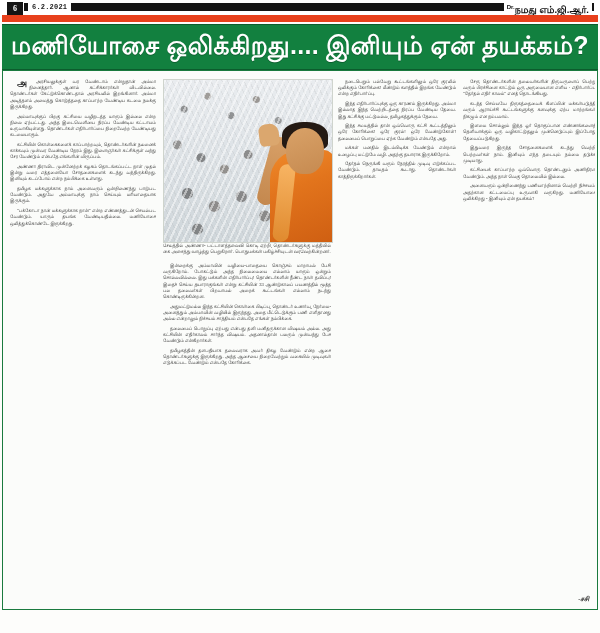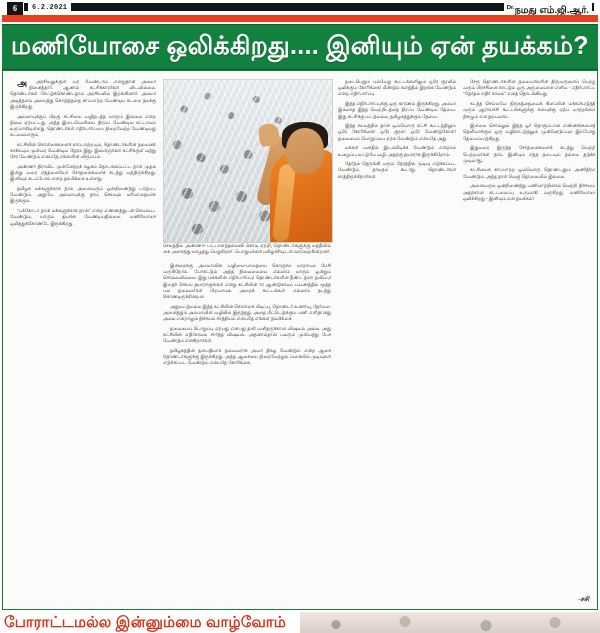--- a/index.html
+++ b/index.html
@@ -225,18 +225,14 @@
         <p>இளமை சொல்லும் இந்த ஓர் தொகுப்பான எண்ணங்களைத் தெளிவாக்கும் ஒரு வழிகாட்டுதலும் முன்னெடுப்பும் இப்போது தேவைப்படுகிறது.</p>
         <p>இதுவரை இருந்த சோதனைகளைக் கடந்து வெற்றி பெற்றவர்கள் நாம். இனியும் எந்த தடையும் நம்மை தடுக்க முடியாது.</p>
         <p>கட்சியைக் காப்பாற்ற ஒவ்வொரு தொண்டனும் அணிதிரள வேண்டும். அந்த நாள் வெகு தொலைவில் இல்லை.</p>
         <p>அனைவரும் ஒன்றிணைந்து பணியாற்றினால் வெற்றி நிச்சயம். அதற்கான கட்டமைப்பு உருவாகி வருகிறது. மணியோசை ஒலிக்கிறது - இனியும் ஏன் தயக்கம்?</p>
       </div>
 
       <div class="signature">-சசி</div>
     </div>
   </div>
 
-  <div class="bottomstrip">
-    <div class="bottom-thumb"></div>
-    <div class="bottom-headline">போராட்டமல்ல இன்னும்மை வாழ்வோம்</div>
-  </div>
 
 </div>
 
 </body></html>

